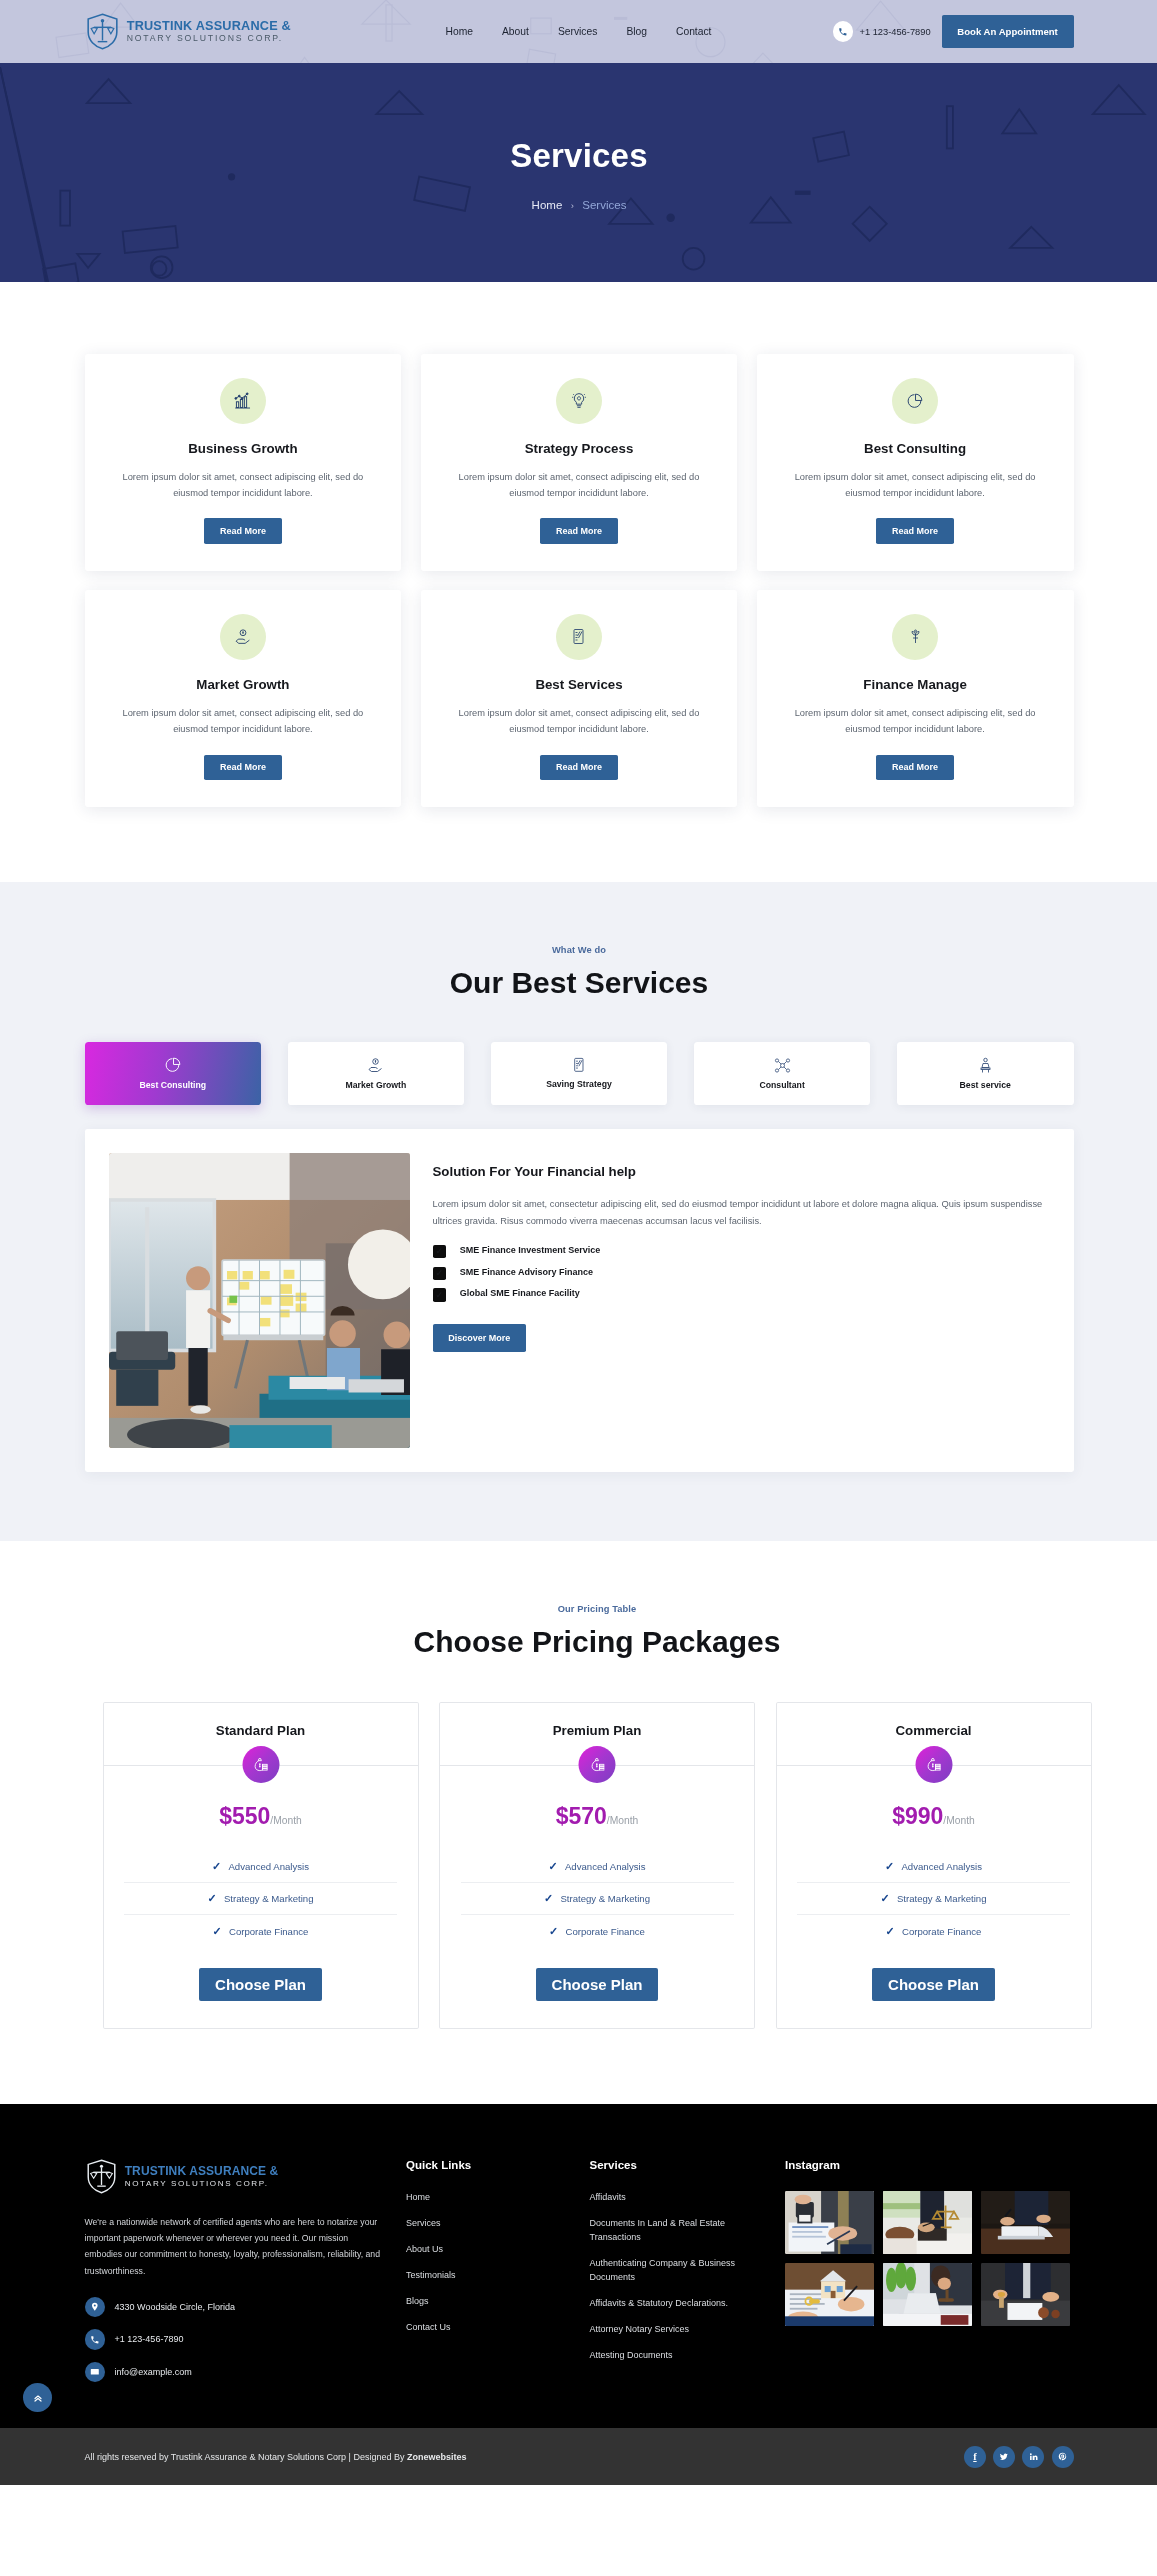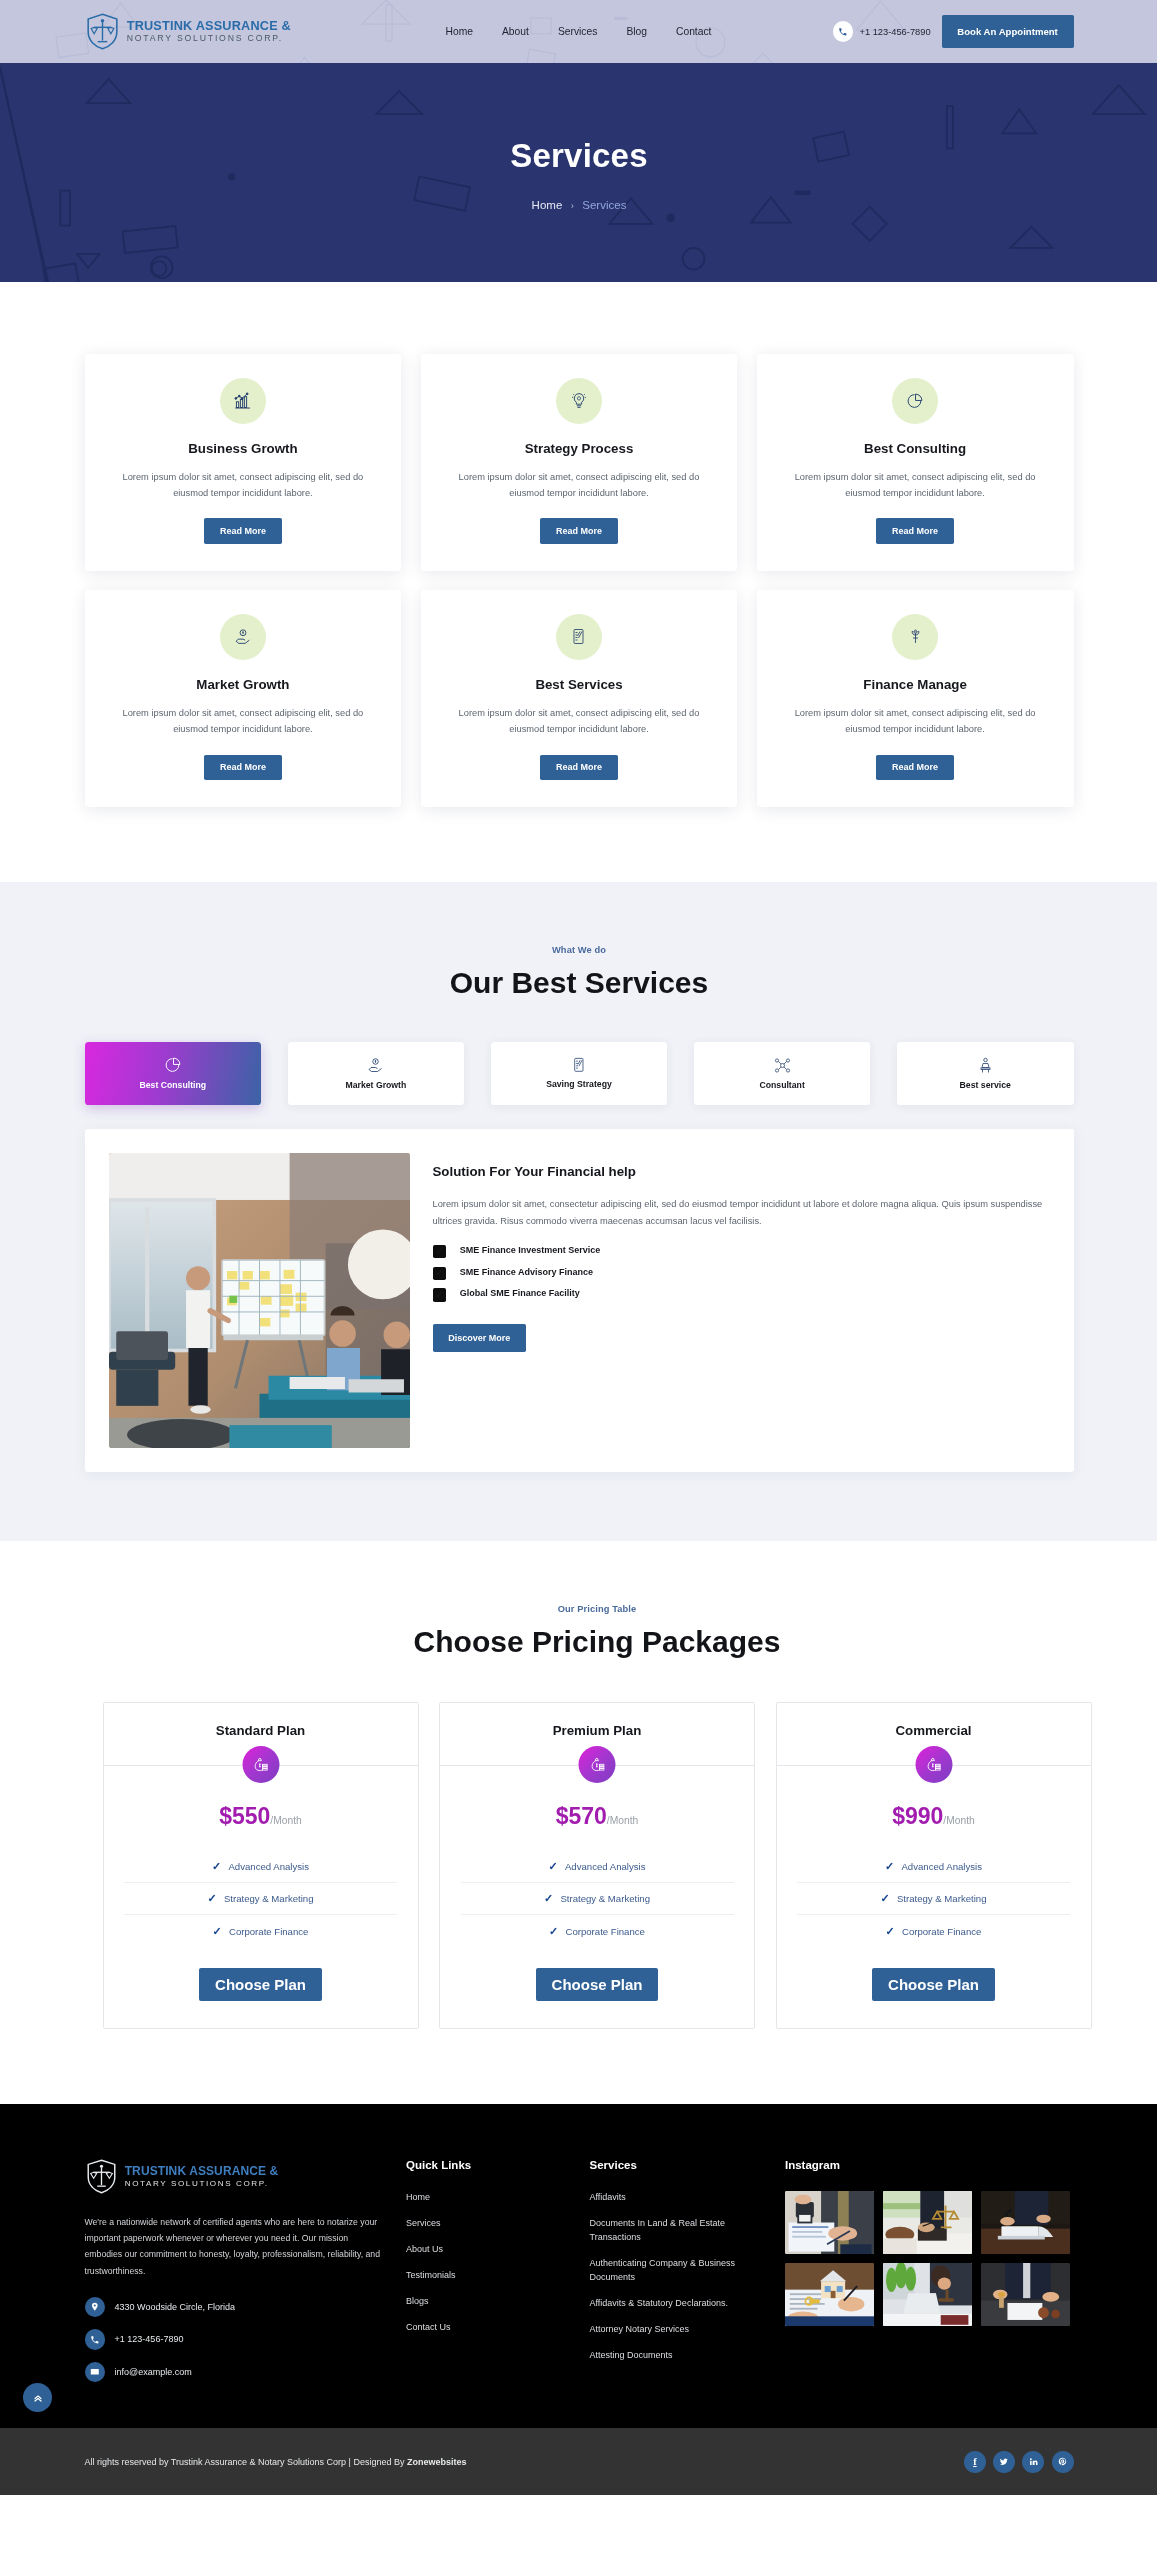--- a/index.html
+++ b/index.html
@@ -210,21 +210,21 @@
   .insta-grid { display: grid; grid-template-columns: repeat(3, 89px); gap: 9px; }
   .insta-cell { width: 89px; height: 63px; border-radius: 1.2px; overflow: hidden; position: relative; }
 
   .to-top {
     position: absolute; left: 23px; bottom: 15.7px;
     width: 29px; height: 29px; border-radius: 50%; background: #2f6196;
     display: flex; align-items: center; justify-content: center; cursor: pointer;
   }
 
   .botbar {
-    background: #333333; height: 67px; display: flex; align-items: center;
+    background: #333333; height: 57px; display: flex; align-items: center;
   }
   .botbar-inner { width: 989px; margin: 0 auto; display: flex; align-items: center; }
   .copy { font-size: 9px; color: #e6e8ea; }
   .copy b { font-weight: 700; }
   .socials { margin-left: auto; display: flex; gap: 7.2px; }
   .soc {
     width: 22px; height: 22px; border-radius: 50%; background: #2f6196;
     display: flex; align-items: center; justify-content: center; cursor: pointer;
     color: #fff; font-size: 10.3px; font-weight: 700; font-family: "Liberation Serif", serif;
   }

